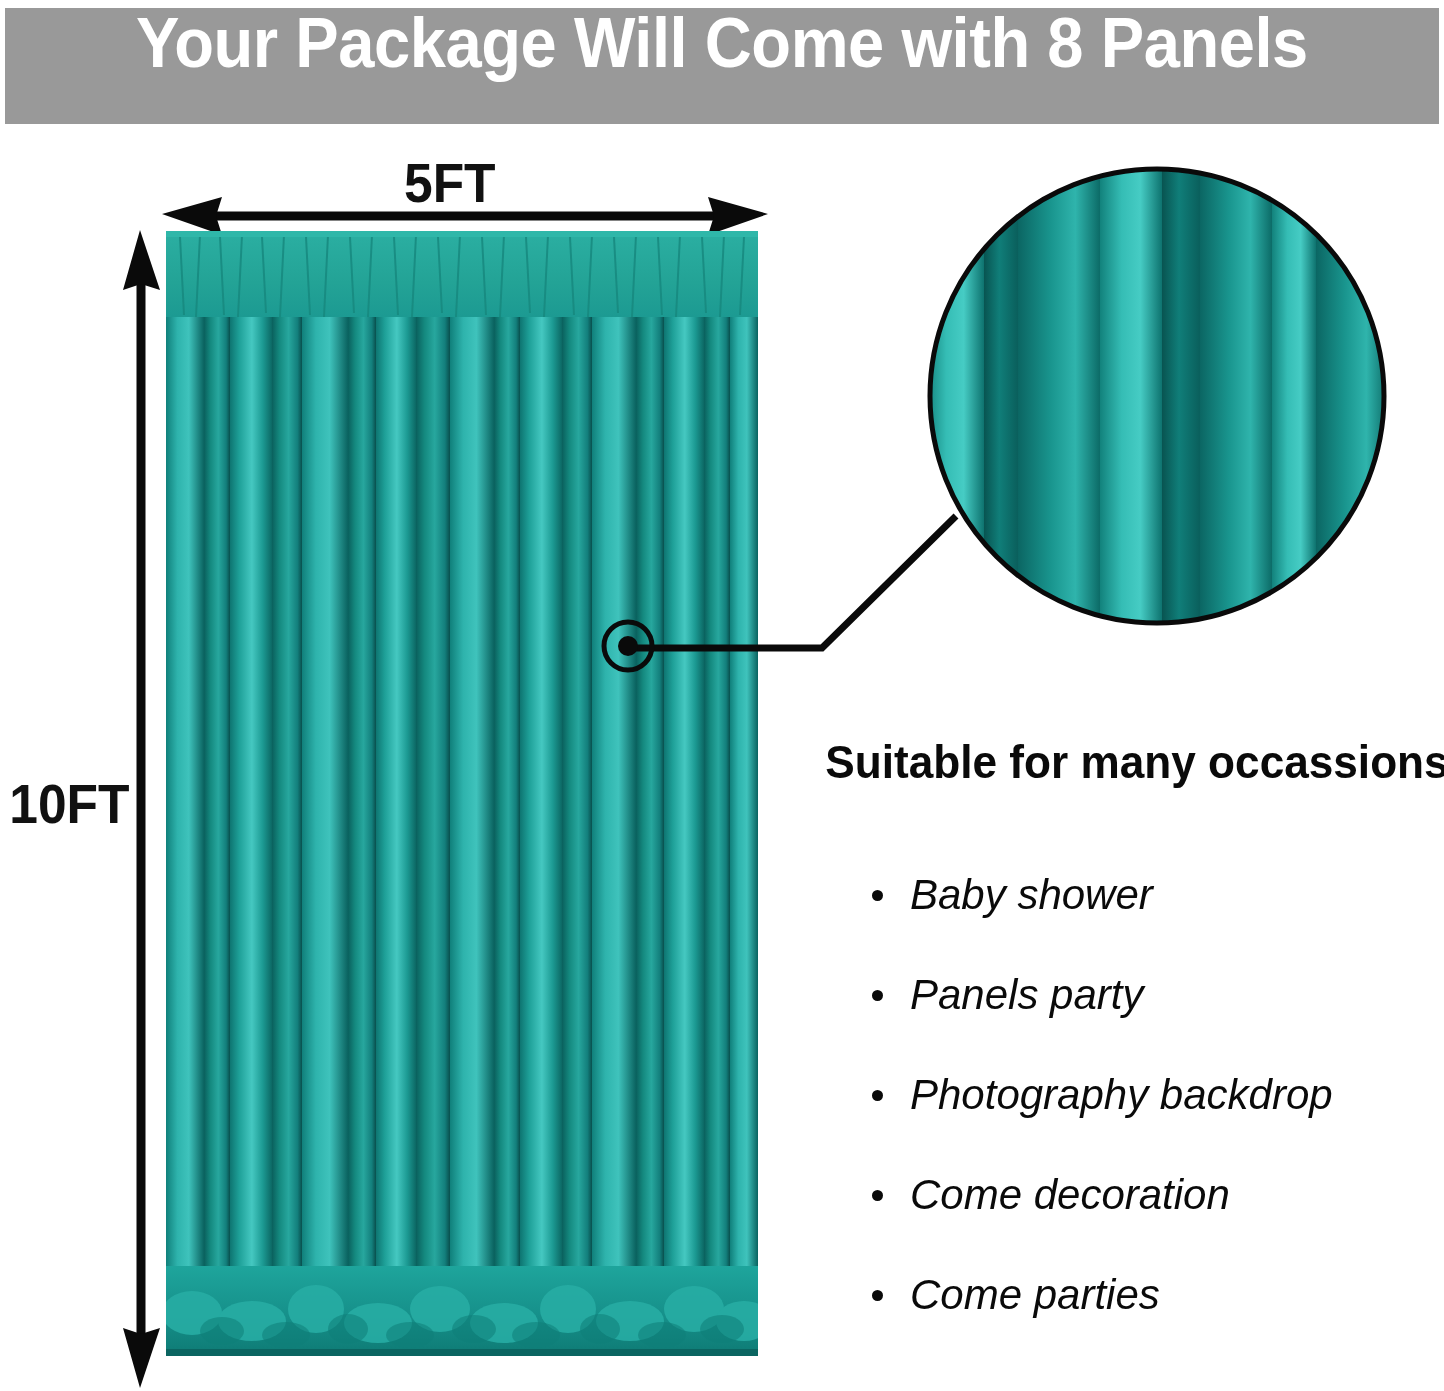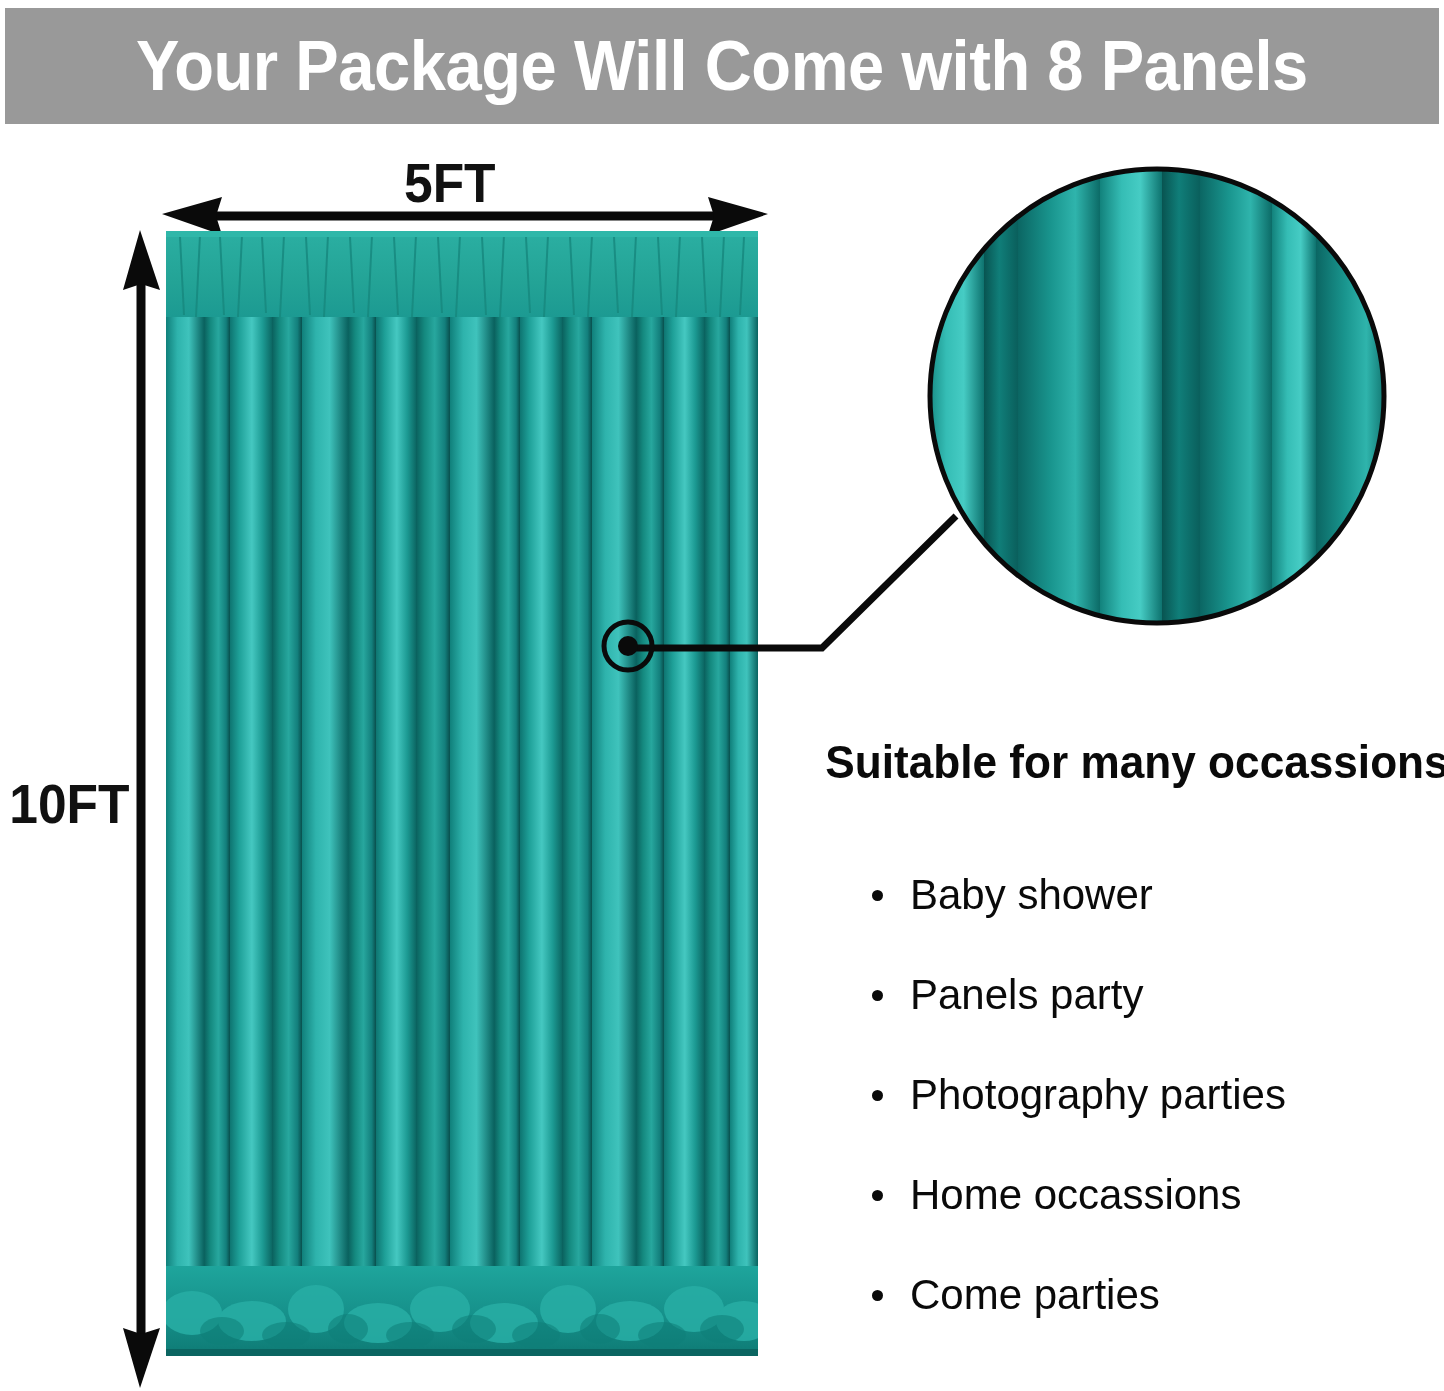--- a/index.html
+++ b/index.html
@@ -18,21 +18,21 @@
 
   
   #header-banner {
     position: absolute;
     left: 5px;
     top: 8px;
     width: 1434px;
     height: 116px;
     background: #999999;
     display: flex;
-    align-items: center;
+    align-items: flex-start;
     justify-content: center;
   }
   #header-title {
     color: #ffffff;
     font-size: 70px;
     font-weight: bold;
     letter-spacing: -0.5px;
     line-height: 1;
     white-space: nowrap;
     transform: scaleX(0.93);
@@ -151,20 +151,21 @@
     margin-top: -5px;
     background: #0a0a0a;
     border-radius: 50%;
   }
   .bullet-text {
     padding-left: 44px;
     font-size: 42px;
     color: #0a0a0a;
     line-height: 1;
     white-space: nowrap;
+    font-style: italic;
   }
 </style>
 </head>
 <body>
 
 <div id="header-banner">
   <div id="header-title">Your Package Will Come with 8 Panels</div>
 </div>
 
 <div class="dim-label" id="width-label">5FT</div>
@@ -351,23 +352,23 @@
   <li>
     <span class="bullet-dot"></span>
     <span class="bullet-text">Baby shower</span>
   </li>
   <li>
     <span class="bullet-dot"></span>
     <span class="bullet-text">Panels party</span>
   </li>
   <li>
     <span class="bullet-dot"></span>
-    <span class="bullet-text">Photography parties</span>
-  </li>
-  <li>
-    <span class="bullet-dot"></span>
-    <span class="bullet-text">Home occassions</span>
+    <span class="bullet-text">Photography backdrop</span>
+  </li>
+  <li>
+    <span class="bullet-dot"></span>
+    <span class="bullet-text">Come decoration</span>
   </li>
   <li>
     <span class="bullet-dot"></span>
     <span class="bullet-text">Come parties</span>
   </li>
 </ul>
 
 </body></html>

